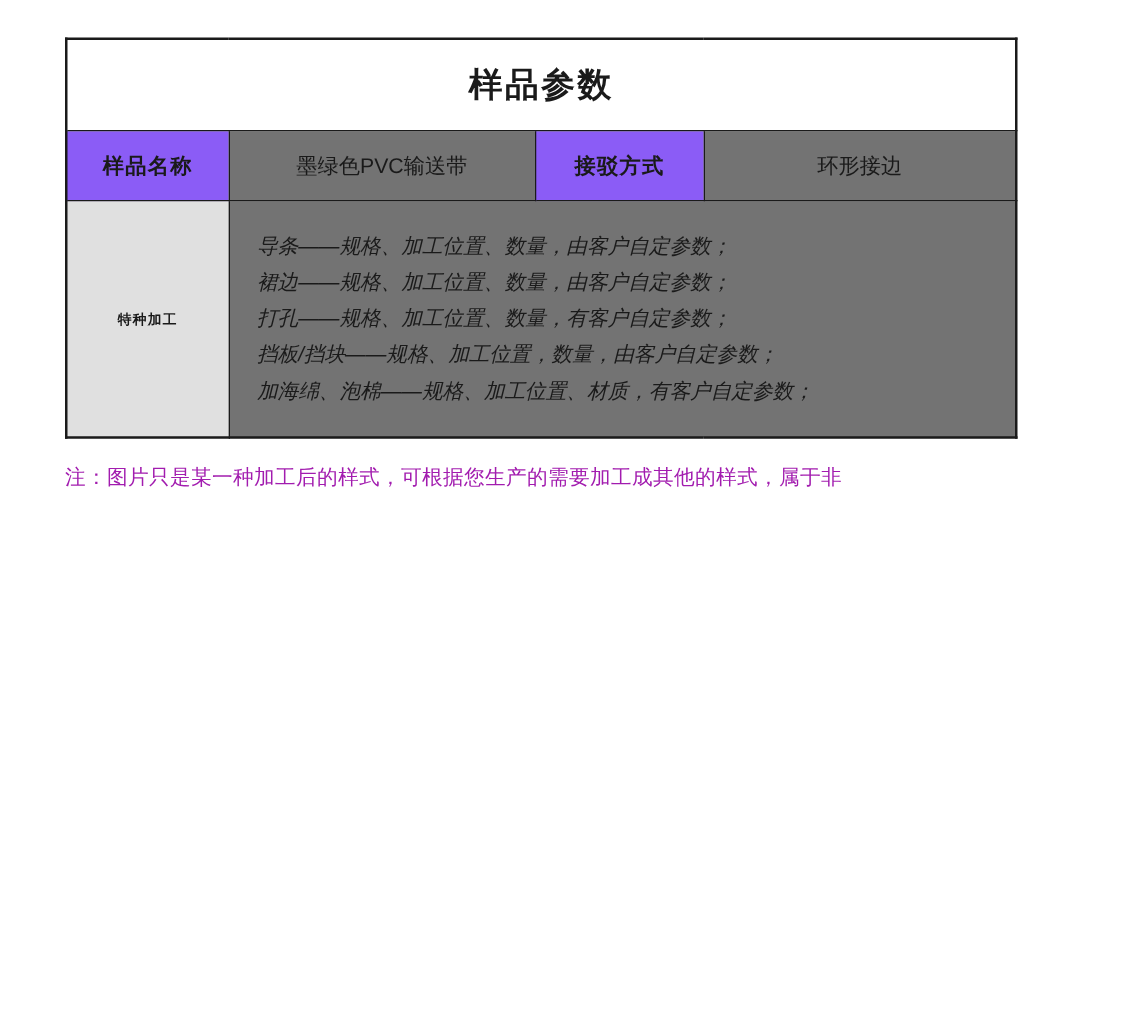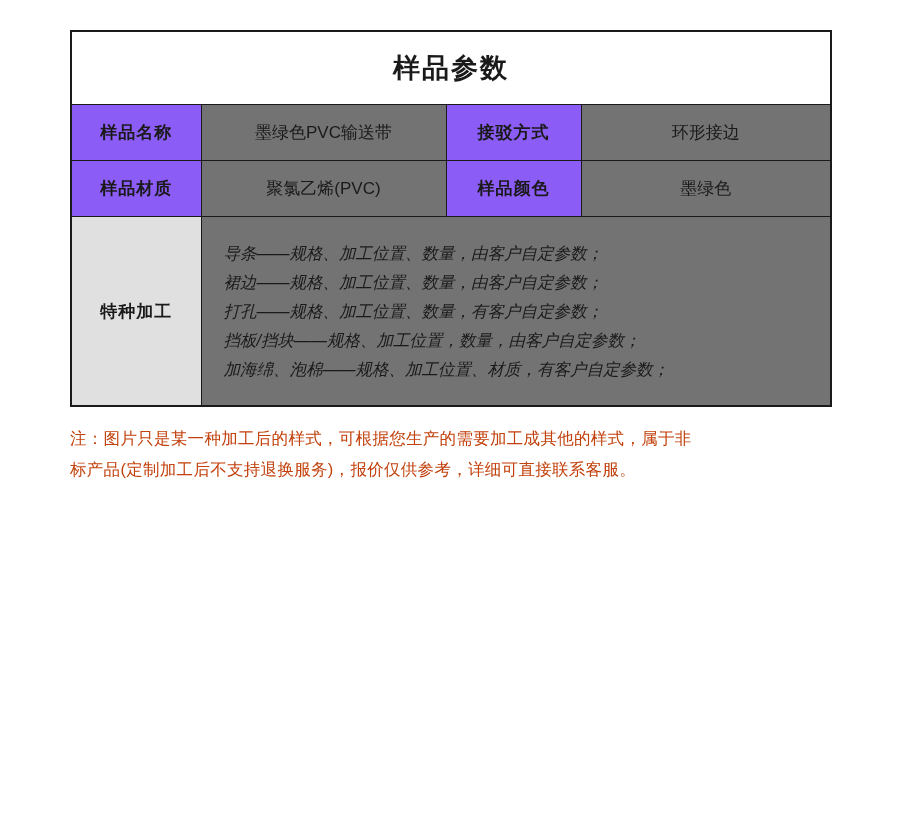--- a/index.html
+++ b/index.html
@@ -11,21 +11,21 @@
     height: 815px;
     background: #ffffff;
     font-family: "Liberation Sans", sans-serif;
     color: #1a1a1a;
   }
   .page {
     position: relative;
     width: 900px;
     height: 815px;
     box-sizing: border-box;
-    padding: 30px 70px 0 70px;
+    padding: 30px 70px 0 52px;
   }
   table.spec {
     width: 760px;
     border-collapse: collapse;
     table-layout: fixed;
     border: 2px solid #1a1a1a;
   }
   table.spec td {
     border: 1.5px solid #1a1a1a;
     padding: 0;
@@ -62,40 +62,40 @@
     padding-top: 14px !important;
     padding-bottom: 14px !important;
   }
   .value.left .line {
     display: block;
     white-space: nowrap;
   }
   .proc-label {
     background: #e0e0e0;
     text-align: center;
-    font-size: 17px;
+    font-size: 11px;
     font-weight: bold;
     letter-spacing: 1px;
   }
   .proc-value {
     padding: 22px 10px 22px 22px !important;
     font-size: 16.5px;
     line-height: 2.05;
   }
   .proc-value .line {
     display: block;
     white-space: nowrap;
     font-style: italic;
   }
   .note {
     margin-top: 16px;
     width: 770px;
     font-size: 16.5px;
     line-height: 1.85;
-    color: #c2410c;
+    color: #a21caf;
     letter-spacing: 0.3px;
   }
   .note .line {
     display: block;
   }
 </style>
 </head>
 <body>
 
 <div class="page">
@@ -110,35 +110,28 @@
       <tr>
         <td class="title-cell" colspan="4">样品参数</td>
       </tr>
       <tr>
         <td class="label">样品名称</td>
         <td class="value">墨绿色PVC输送带</td>
         <td class="label">接驳方式</td>
         <td class="value">环形接边</td>
       </tr>
       <tr>
-        <td class="label">样品材质</td>
-        <td class="value">聚氯乙烯(PVC)</td>
-        <td class="label">样品颜色</td>
-        <td class="value">墨绿色</td>
-      </tr>
-      <tr>
         <td class="proc-label">特种加工</td>
         <td class="value left proc-value" colspan="3">
           <span class="line">导条——规格、加工位置、数量，由客户自定参数；</span>
           <span class="line">裙边——规格、加工位置、数量，由客户自定参数；</span>
           <span class="line">打孔——规格、加工位置、数量，有客户自定参数；</span>
           <span class="line">挡板/挡块——规格、加工位置，数量，由客户自定参数；</span>
           <span class="line">加海绵、泡棉——规格、加工位置、材质，有客户自定参数；</span>
         </td>
       </tr>
     </tbody>
   </table>
 
   <div class="note">
     <span class="line">注：图片只是某一种加工后的样式，可根据您生产的需要加工成其他的样式，属于非</span>
-    <span class="line">标产品(定制加工后不支持退换服务)，报价仅供参考，详细可直接联系客服。</span>
   </div>
 </div>
 
 </body></html>

